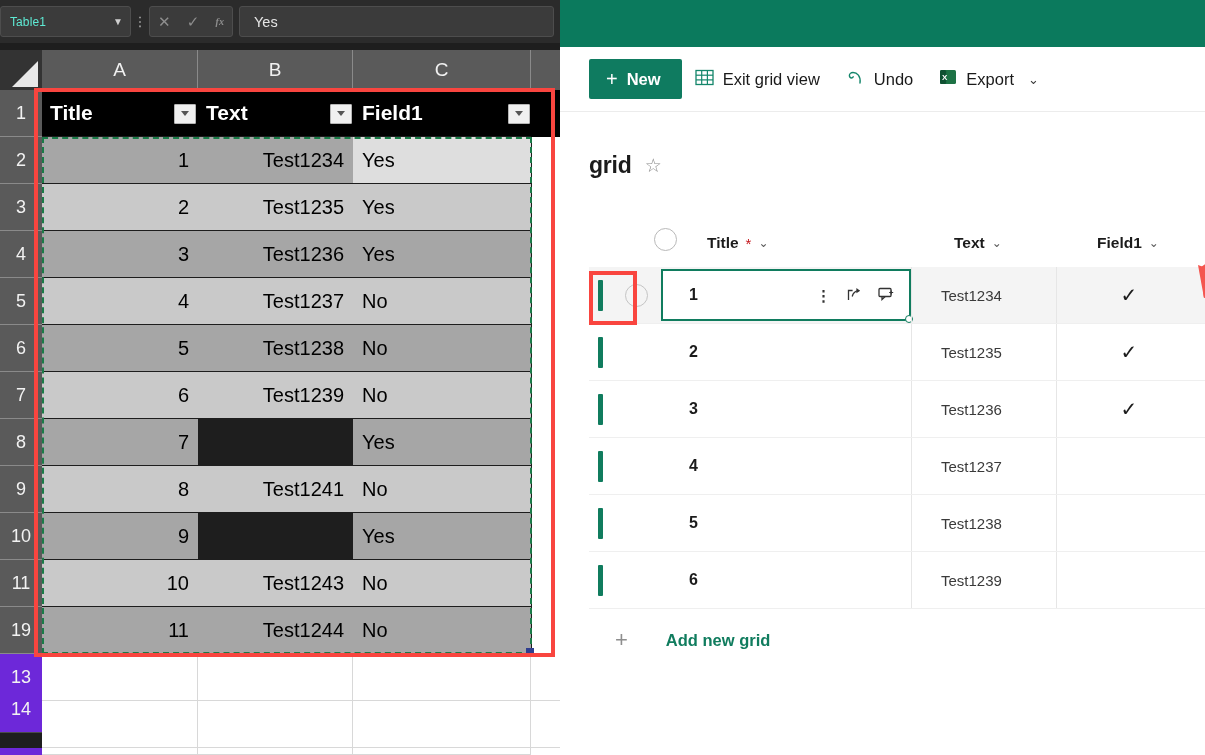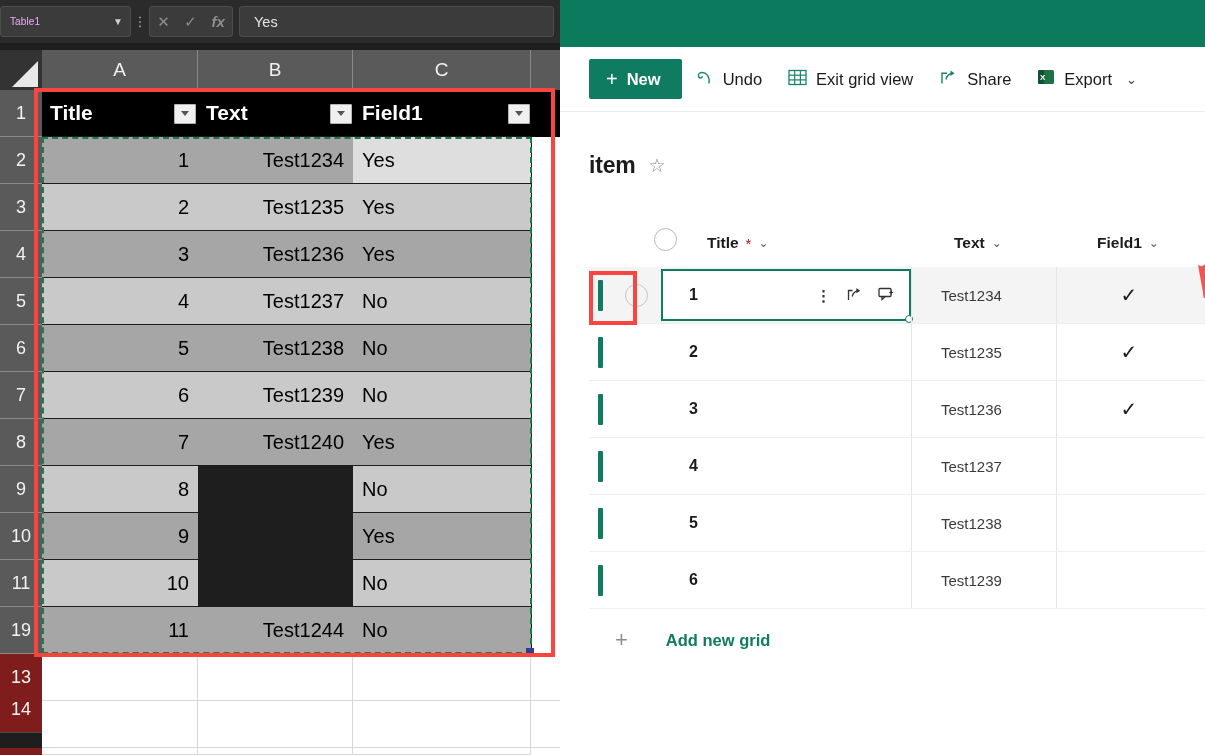--- a/index.html
+++ b/index.html
@@ -21,33 +21,33 @@
     position: absolute; left: 0; top: 0; width: 560px; height: 43px;
     background: #2b2b2b;
     display: flex; align-items: center;
   }
   #name-box {
     margin-left: 0px; width: 131px; height: 31px;
     background: #3b3b3b; border: 1px solid #4d4d4d; border-radius: 3px;
     display: flex; align-items: center; justify-content: space-between;
     padding: 0 7px 0 9px;
   }
-  #name-box .nb-text { color: #f0abfc; font-size: 10px; letter-spacing: .1px; }
+  #name-box .nb-text { color: #5eead4; font-size: 12px; letter-spacing: .1px; }
   #name-box .nb-chev { color: #cfcfcf; font-size: 10px; line-height: 1; }
   #nb-dots {
     width: 18px; text-align: center; color: #b9b9b9; font-size: 13px;
     letter-spacing: 0; line-height: 1;
   }
   #fx-group {
     width: 84px; height: 31px; background: #3b3b3b;
     border: 1px solid #4d4d4d; border-radius: 3px;
     display: flex; align-items: center; justify-content: space-around;
   }
   #fx-group span { color: #8e8e8e; font-size: 15px; }
-  #fx-group .fx-italic { font-style: italic; font-weight: bold; font-family: Liberation Sans, sans-serif; font-size: 15px; }
+  #fx-group .fx-italic { font-style: italic; font-weight: bold; font-family: Liberation Serif, serif; font-size: 10px; }
   #formula-input {
     margin-left: 6px; flex: 1; height: 31px; margin-right: 6px;
     background: #3b3b3b; border: 1px solid #4d4d4d; border-radius: 3px;
     display: flex; align-items: center; padding-left: 14px;
     color: #e6e6e6; font-size: 14.5px;
   }
 
   
   #col-header-row {
     position: absolute; left: 0; top: 50px; width: 560px; height: 40px;
@@ -72,21 +72,21 @@
   }
 
   
   #grid { position: absolute; left: 0; top: 90px; width: 560px; height: 665px; }
   .row-head {
     position: absolute; left: 0; width: 42px;
     background: #5a5a5a; color: #f2f2f2; font-size: 18px;
     display: flex; align-items: center; justify-content: center;
     border-bottom: 1px solid #8a8a8a;
   }
-  .row-head.empty-rh { background: #7f1d1d; border-bottom: 1px solid #4a4a4a; }
+  .row-head.empty-rh { background: #6d28d9; border-bottom: 1px solid #4a4a4a; }
   .cell {
     position: absolute; height: 100%;
     display: flex; align-items: center;
     font-size: 20px; color: #000000;
     padding: 0 6px;
     overflow: hidden; white-space: nowrap;
   }
   .grid-row { position: absolute; left: 42px; width: 518px; }
   .hdr-row { background: #000000; }
   .hdr-row .cell { color: #ffffff; font-weight: bold; font-size: 21px; padding-left: 8px; }
@@ -335,39 +335,40 @@
     <div class="row-head" style="top:282px;height:47px;">7</div>
     <div class="grid-row band-light" style="top:282px;height:47px;">
       <div class="cell col-a">6</div>
       <div class="cell col-b">Test1239</div>
       <div class="cell col-c">No</div>
     </div>
 
     <div class="row-head" style="top:329px;height:47px;">8</div>
     <div class="grid-row band-dark" style="top:329px;height:47px;">
       <div class="cell col-a">7</div>
-      <div class="cell col-b">Test1240</div>
       <div class="cell col-c">Yes</div>
     </div>
 
     <div class="row-head" style="top:376px;height:47px;">9</div>
     <div class="grid-row band-light" style="top:376px;height:47px;">
       <div class="cell col-a">8</div>
+      <div class="cell col-b">Test1241</div>
       <div class="cell col-c">No</div>
     </div>
 
     <div class="row-head" style="top:423px;height:47px;">10</div>
     <div class="grid-row band-dark" style="top:423px;height:47px;">
       <div class="cell col-a">9</div>
       <div class="cell col-c">Yes</div>
     </div>
 
     <div class="row-head" style="top:470px;height:47px;">11</div>
     <div class="grid-row band-light" style="top:470px;height:47px;">
       <div class="cell col-a">10</div>
+      <div class="cell col-b">Test1243</div>
       <div class="cell col-c">No</div>
     </div>
 
     <div class="row-head" style="top:517px;height:47px;">19</div>
     <div class="grid-row band-dark" style="top:517px;height:47px;">
       <div class="cell col-a">11</div>
       <div class="cell col-b">Test1244</div>
       <div class="cell col-c">No</div>
     </div>
 
@@ -406,70 +407,60 @@
 </div>
 
 <div id="sp-pane">
 
   <div id="sp-header-bar"></div>
 
   <div id="sp-toolbar">
     <div id="new-button">
       <span class="plus">+</span>
       <span>New</span>
-    </div>
-
-    <div class="tb-item">
-      <span>
-        <svg width="19" height="19" viewBox="0 0 19 19">
-            <path d="M14 15 C15 8 11 4.5 7 4.5 C4.8 4.5 3.4 6 3.4 7.6 C3.4 9 4.4 10 5.6 10 C6.6 10 7.2 9.4 7.2 8.6" fill="none" stroke="#14866b" stroke-width="1.4" stroke-linecap="round"></path>
-          </svg>
-      </span>
-      <span class="tb-label">Undo</span>
     </div>
 
     <div class="tb-item">
       <span>
         <svg width="19" height="19" viewBox="0 0 19 19">
             <rect x="1" y="2.5" width="17" height="14" fill="none" stroke="#14866b" stroke-width="1.3"></rect>
             <line x1="1" y1="7.2" x2="18" y2="7.2" stroke="#14866b" stroke-width="1.2"></line>
             <line x1="1" y1="11.9" x2="18" y2="11.9" stroke="#14866b" stroke-width="1.2"></line>
             <line x1="6.7" y1="2.5" x2="6.7" y2="16.5" stroke="#14866b" stroke-width="1.2"></line>
             <line x1="12.4" y1="2.5" x2="12.4" y2="16.5" stroke="#14866b" stroke-width="1.2"></line>
           </svg>
       </span>
       <span class="tb-label">Exit grid view</span>
     </div>
 
     <div class="tb-item">
       <span>
         <svg width="19" height="19" viewBox="0 0 19 19">
-            <path d="M3 15.5 V5.2 H8" fill="none" stroke="#14866b" stroke-width="1.4"></path>
-            <path d="M7 11.5 C8 7 10.5 5.6 13.5 5.2" fill="none" stroke="#14866b" stroke-width="1.4"></path>
-            <path d="M11.5 2.4 L15.6 5.2 L11.5 8.1 Z" fill="#14866b"></path>
+            <path d="M14 15 C15 8 11 4.5 7 4.5 C4.8 4.5 3.4 6 3.4 7.6 C3.4 9 4.4 10 5.6 10 C6.6 10 7.2 9.4 7.2 8.6" fill="none" stroke="#14866b" stroke-width="1.4" stroke-linecap="round"></path>
           </svg>
       </span>
-      <span class="tb-label">Share</span>
-    </div>
+      <span class="tb-label">Undo</span>
+    </div>
+
 
     <div class="tb-item">
       <span>
         <svg width="18" height="18" viewBox="0 0 18 18">
             <rect x="1" y="2" width="16" height="14" rx="1.5" fill="#1d7245"></rect>
             <rect x="1" y="2" width="6.2" height="14" rx="1.5" fill="#0f5132"></rect>
             <text x="3" y="12.4" font-family="Liberation Sans, sans-serif" font-size="8" fill="#ffffff" font-weight="bold">X</text>
           </svg>
       </span>
       <span class="tb-label">Export</span>
       <span class="tb-chev">⌄</span>
     </div>
   </div>
 
   <div id="sp-title-row">
-    <span id="sp-title">item</span>
+    <span id="sp-title">grid</span>
     <span id="sp-star">☆</span>
   </div>
 
   <div id="sp-colheader">
     <div id="sp-select-all-circle"></div>
     <div class="sp-col" style="left:118px;">
       <span>Title</span>
       <span class="req">*</span>
       <span class="chv">⌄</span>
     </div>

